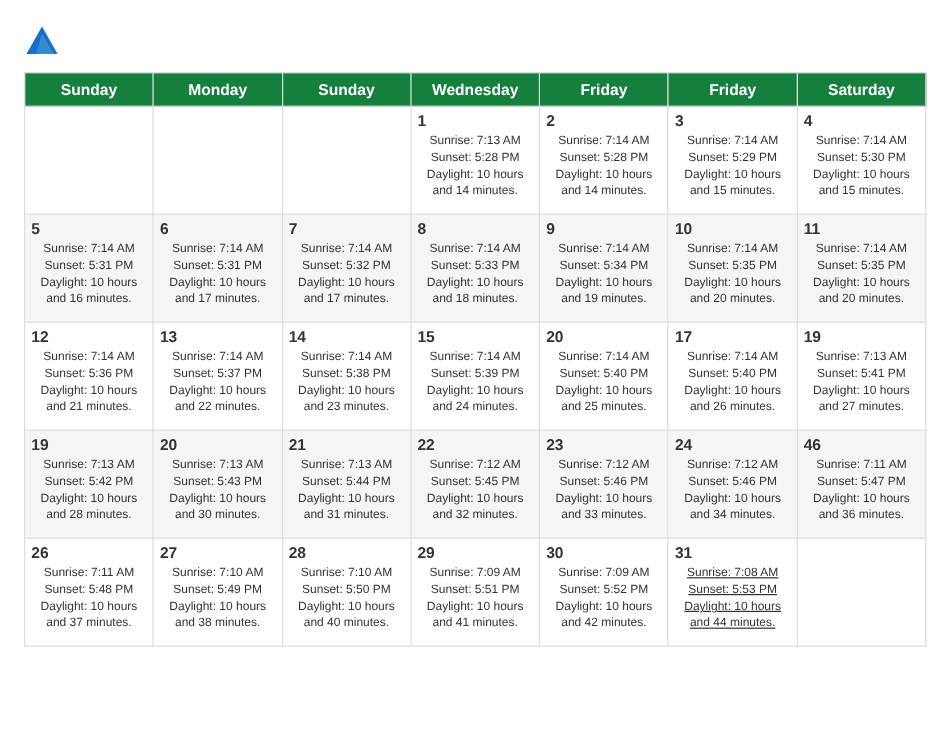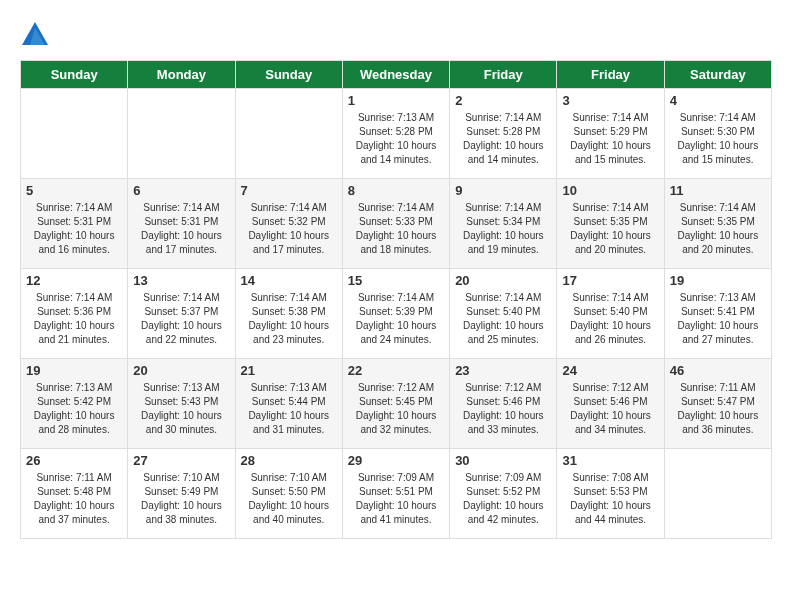--- a/index.html
+++ b/index.html
@@ -343,21 +343,21 @@
         </td>
         <td>
           <div class="day-number">30</div>
           <div class="day-info" style="white-space: pre-line;">Sunrise: 7:09 AM
 Sunset: 5:52 PM
 Daylight: 10 hours
 and 42 minutes.</div>
         </td>
         <td>
           <div class="day-number">31</div>
-          <div class="day-info" style="white-space: pre-line;">Sunrise: 7:08 AM
+          <div class="day-info" style="white-space: pre-line; text-decoration: underline;">Sunrise: 7:08 AM
 Sunset: 5:53 PM
 Daylight: 10 hours
 and 44 minutes.</div>
         </td>
         <td class="empty-cell"></td>
       </tr>
     </tbody>
 </table>
 
 </body></html>

